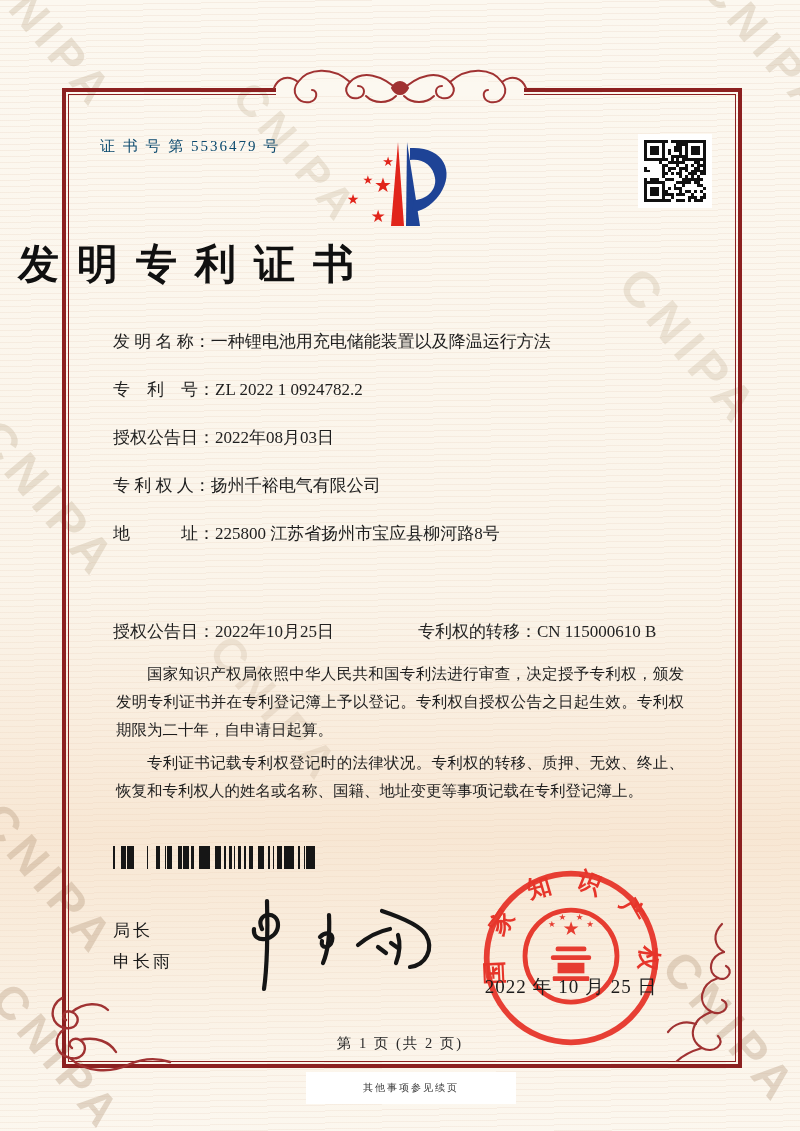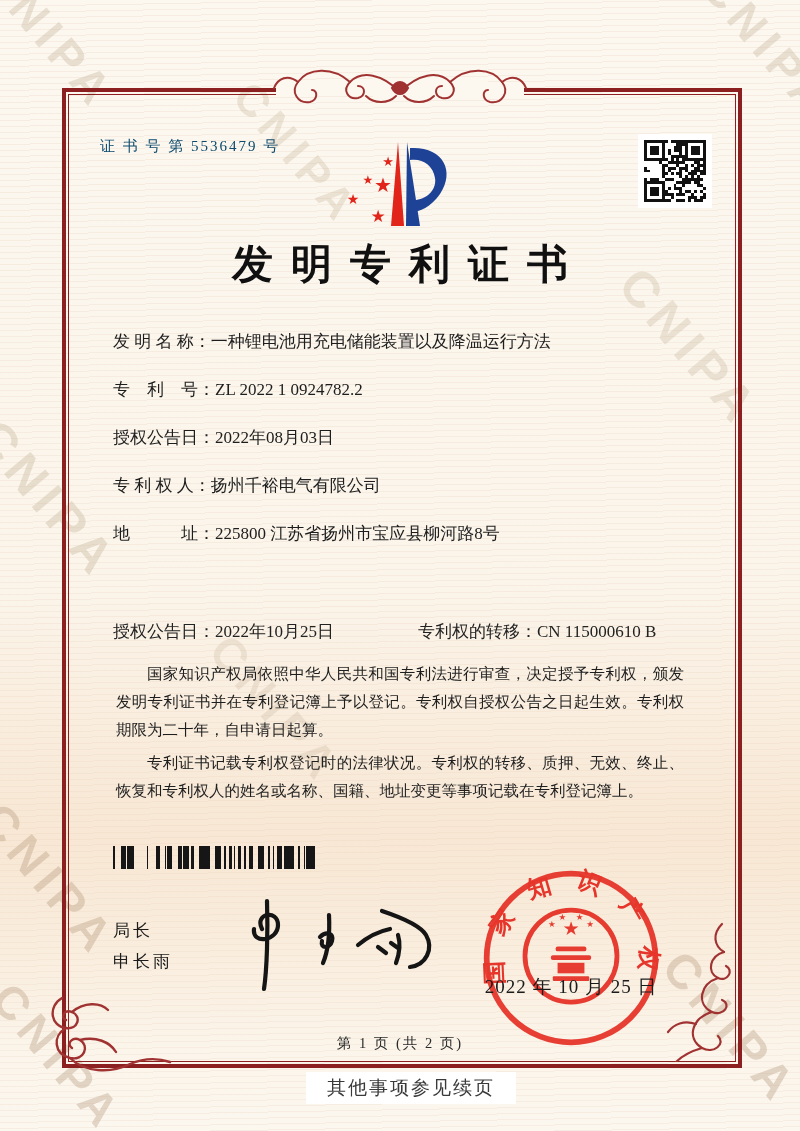--- a/index.html
+++ b/index.html
@@ -40,21 +40,21 @@
 
   .logo{position:absolute;left:338px;top:134px;width:120px;height:100px;}
 
   .qr{position:absolute;left:638px;top:134px;width:74px;height:74px;background:#fff;
       padding:0;display:flex;align-items:center;justify-content:center;}
   .qr-grid{display:grid;grid-template-columns:repeat(21,1fr);grid-template-rows:repeat(21,1fr);
       width:62px;height:62px;background:#fff;}
   .qr-grid i{display:block;}
   .qr-grid i.b{background:#111;}
 
-  .title{position:absolute;left:0;top:237px;width:800px;text-align:center;
+  .title{position:absolute;left:0;top:237px;width:800px;
     font-size:41px;font-weight:700;letter-spacing:18px;padding-left:18px;
     box-sizing:border-box;color:#101010;font-family:Liberation Mono, monospace;}
 
   .fields{position:absolute;left:113px;top:330px;width:590px;font-size:17px;}
   .field-row{height:48px;line-height:24px;white-space:nowrap;}
   .field-label{color:#1d1d1d;}
   .field-value{color:#1d1d1d;}
   .grant-row{position:absolute;left:113px;top:620px;width:590px;font-size:17px;white-space:nowrap;}
   .grant-no{position:absolute;left:305px;top:0;}
 
@@ -73,21 +73,21 @@
   .signature{position:absolute;left:232px;top:893px;width:212px;height:100px;}
 
   .seal{position:absolute;left:479px;top:866px;width:184px;height:184px;}
   .seal-date{position:absolute;left:479px;top:974px;width:184px;text-align:center;
     font-size:19px;color:#1b1b1b;letter-spacing:1px;white-space:nowrap;}
 
   .page-no{position:absolute;left:0;top:1034px;width:800px;text-align:center;
     font-size:14.5px;color:#2a2a2a;letter-spacing:2px;}
   .cont-note{position:absolute;left:306px;top:1072px;width:210px;height:32px;
     background:#ffffff;display:flex;align-items:center;justify-content:center;
-    font-size:19px;color:#3a3a3a;letter-spacing:2px;}
+    font-size:10px;color:#3a3a3a;letter-spacing:2px;}
 
   .orn-top{position:absolute;left:270px;top:52px;width:260px;height:70px;}
   .orn-bl{position:absolute;left:44px;top:992px;width:130px;height:88px;}
   .orn-br{position:absolute;left:652px;top:920px;width:84px;height:142px;}
 </style>
 </head>
 <body>
 
 <div class="page">
 

